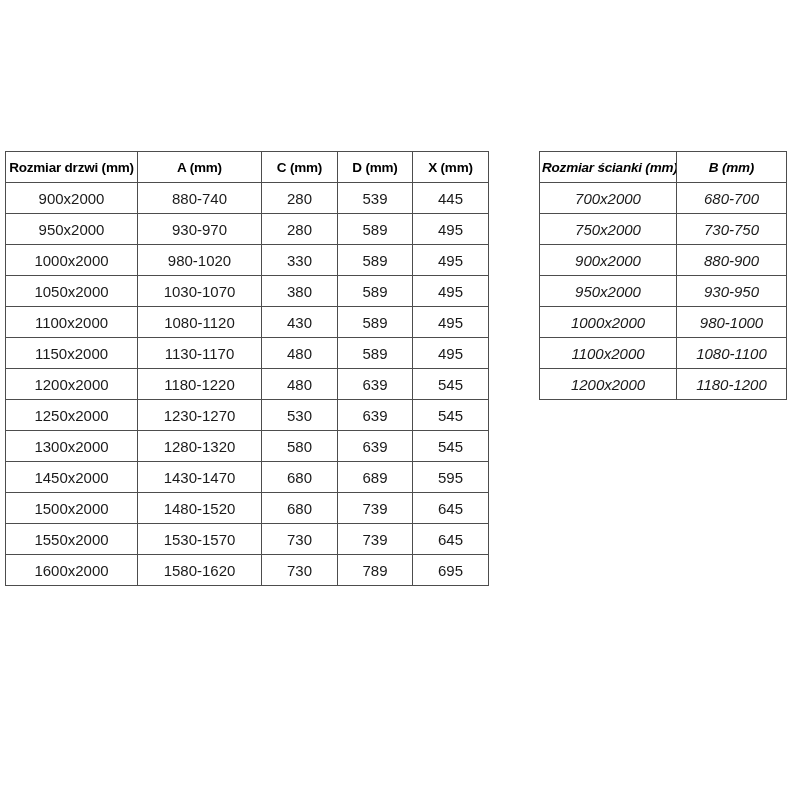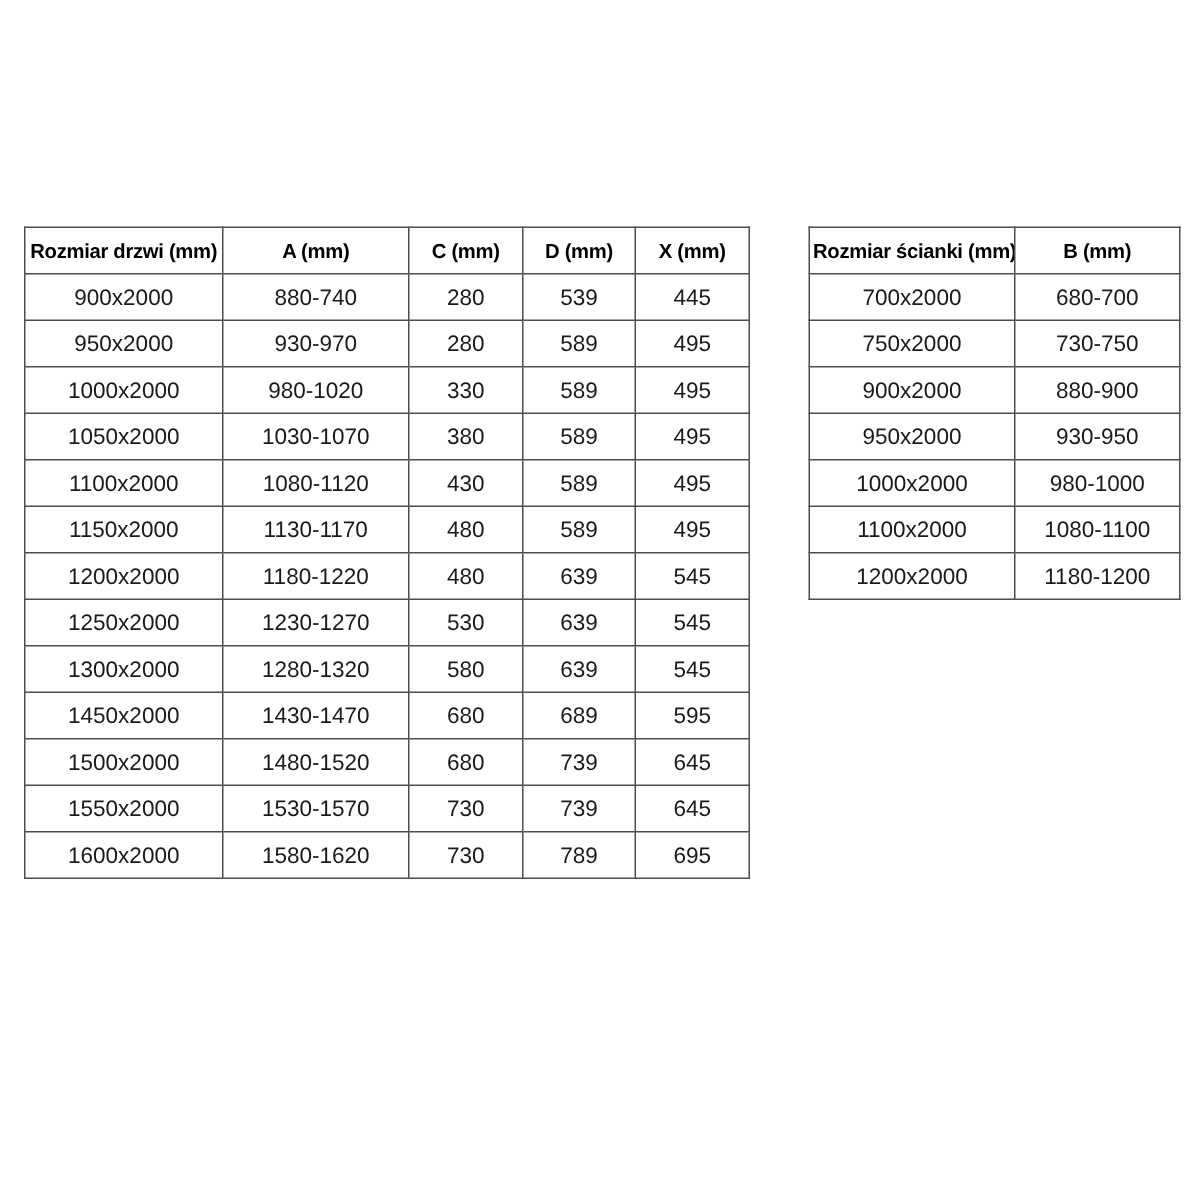--- a/index.html
+++ b/index.html
@@ -44,26 +44,26 @@
   }
   table.spec-table td {
     font-weight: normal;
     font-size: 15px;
     color: #1a1a1a;
   }
   #doors-table {
     left: 5px;
     top: 151px;
     width: 483px;
-    margin-left: 11px;
   }
   #walls-table {
     left: 539px;
     top: 151px;
     width: 247px;
+    font-style: italic;
   }
   #doors-table col.c1 { width: 132px; }
   #doors-table col.c2 { width: 124px; }
   #doors-table col.c3 { width: 76px; }
   #doors-table col.c4 { width: 75px; }
   #doors-table col.c5 { width: 76px; }
   #walls-table col.c1 { width: 137px; }
   #walls-table col.c2 { width: 110px; }
 </style>
 </head>

